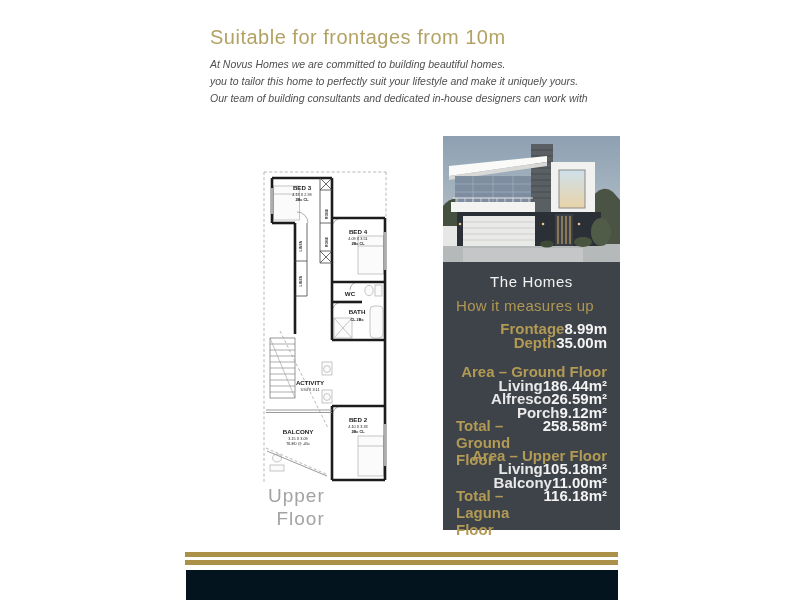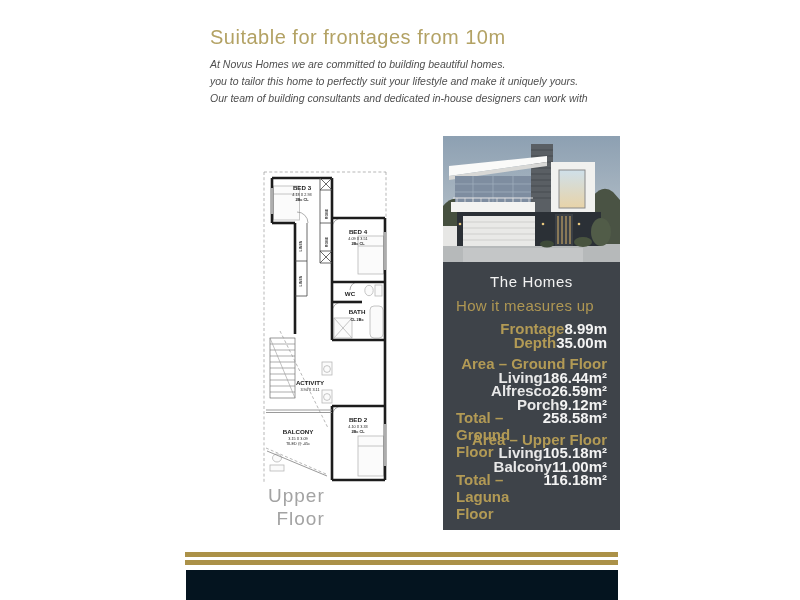--- a/index.html
+++ b/index.html
@@ -21,21 +21,21 @@
   #panel{position:absolute;left:443px;top:136px;width:177px;height:394px;background:#3e4349;}
   #panel .photo{display:block;width:177px;height:126px;}
   #panel-title{margin:11px 0 0 0;text-align:center;color:#f2f2f2;font-size:15px;font-weight:300;
                letter-spacing:.6px;}
   #panel-sub{margin:7px 16px 6px 13px;color:#af9753;font-size:15px;font-weight:300;letter-spacing:.3px;}
   .mrow{display:flex;justify-content:flex-end;align-items:baseline;
         margin:0 13px;height:13.5px;font-size:15px;font-weight:bold;}
   .mrow .lbl{color:#e8e8e8;}
   .mrow .val{color:#f3f3f3;}
   .mrow.gold .lbl{color:#b29a55;}
-  .mrow.hdr{margin-top:8px;}
+  .mrow.hdr{margin-top:16px;}
   .mrow.hdr .lbl{color:#b29a55;}
   .mrow.grand{margin-top:12px;}
   .mrow.grand .lbl{color:#b29a55;letter-spacing:.2px;}
 
   
   .goldbar{position:absolute;left:185px;width:433px;height:5px;background:#ab9148;}
   #goldbar1{top:552px;}
   #goldbar2{top:560px;}
   #navybar{position:absolute;left:186px;top:570px;width:432px;height:30px;background:#04141f;}
 

